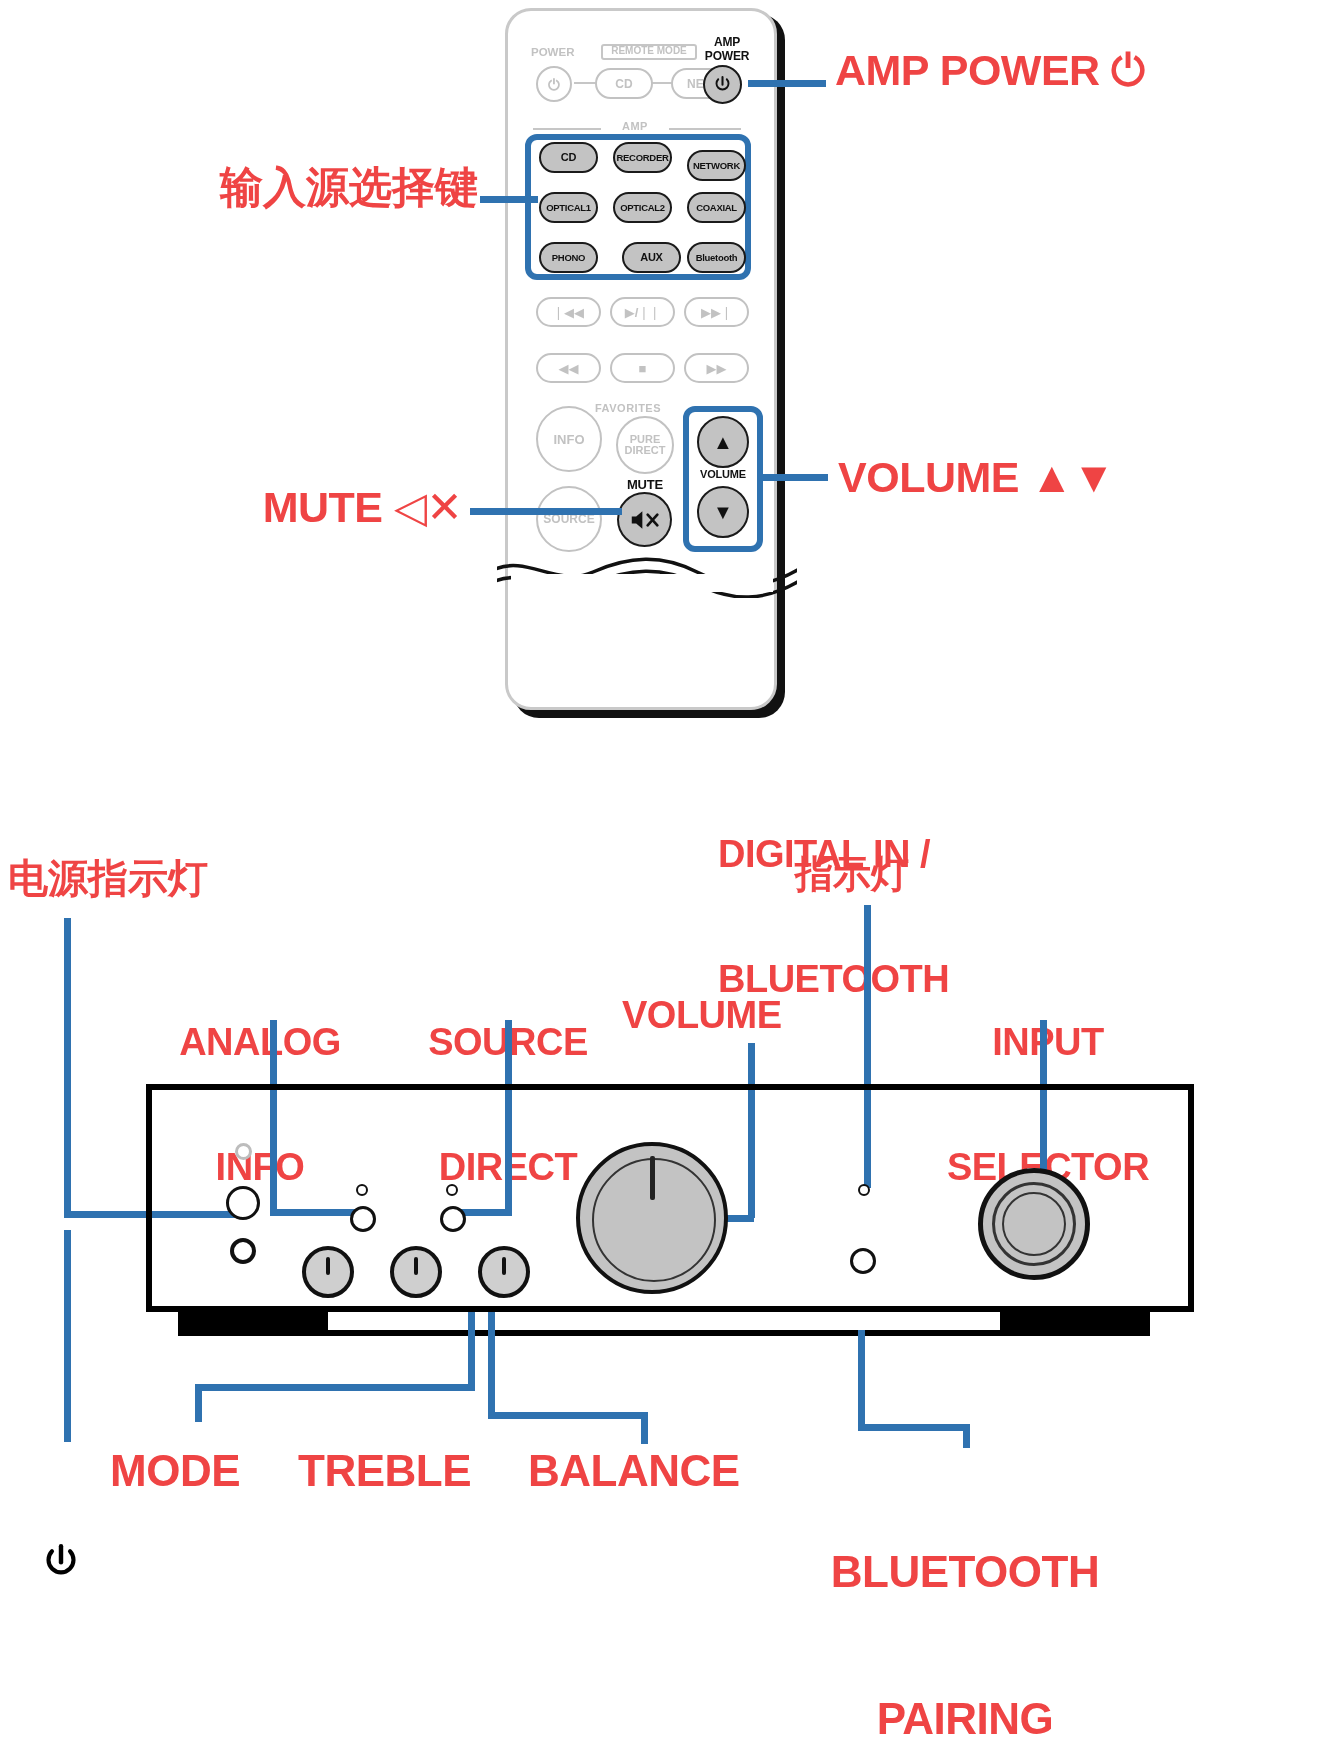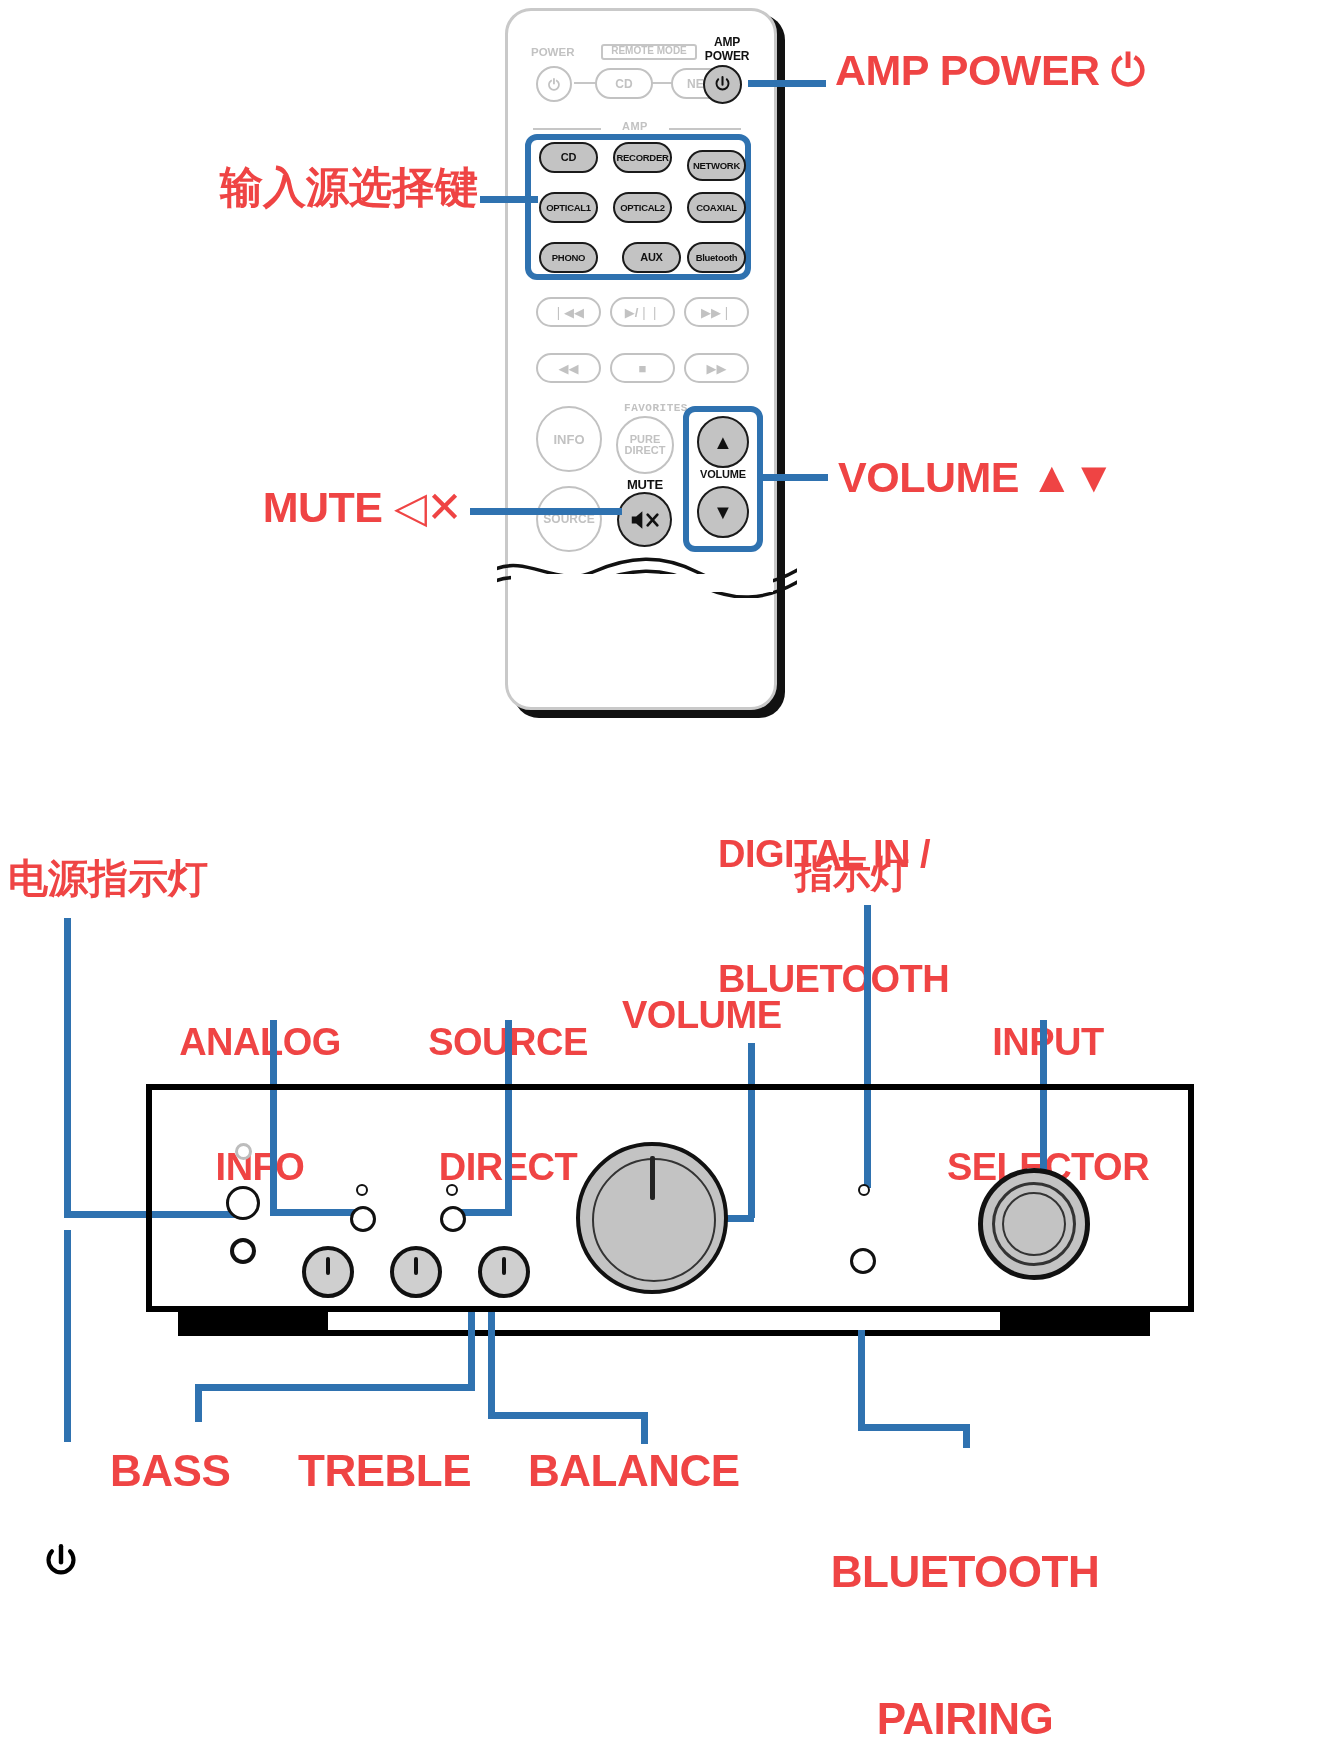--- a/index.html
+++ b/index.html
@@ -199,21 +199,21 @@
     <div class="btn ghost pill xport" style="left:31px;  top:289px;">❘◀◀</div>
     <div class="btn ghost pill xport" style="left:105px; top:289px;">▶/❘❘</div>
     <div class="btn ghost pill xport" style="left:179px; top:289px;">▶▶❘</div>
 
     <div class="btn ghost pill xport" style="left:31px;  top:345px;">◀◀</div>
     <div class="btn ghost pill xport" style="left:105px; top:345px;">■</div>
     <div class="btn ghost pill xport" style="left:179px; top:345px;">▶▶</div>
 
     <div class="btn ghost circ" style="left:31px; top:398px; width:66px; height:66px; font-size:13px;">INFO</div>
 
-    <div class="rm-section-cap" style="left:114px; top:394px; width:74px; text-align:center;font-family:Liberation Mono, monospace;">FAVORITES</div>
+    <div class="rm-section-cap" style="left:90px; top:394px; width:74px; text-align:left;">FAVORITES</div>
     <div class="btn ghost circ" style="left:111px; top:408px; width:58px; height:58px; flex-direction:column; font-size:11px;">
       <span>PURE</span>
       <span>DIRECT</span>
     </div>
 
     <div class="btn ghost circ" style="left:31px; top:478px; width:66px; height:66px; font-size:12px;">SOURCE</div>
 
     <div class="rm-label-top" style="left:106px; top:470px; width:68px; font-size:13px;">MUTE</div>
     <div class="btn solid circ" style="left:112px; top:484px; width:55px; height:55px;">
       <svg width="30" height="24" viewBox="0 0 34 26">
@@ -351,21 +351,21 @@
   <div class="lead h" style="left:858px; top:1424px; width:112px;"></div>
   <div class="lead v" style="left:963px; top:1424px; height:24px;"></div>
 
   <div class="label" style="left:42px; top:1448px; font-size:44px;">
     <svg width="38" height="44" viewBox="0 0 24 26" style="display:block;">
       <path d="M12 3 V13.2" stroke="#000" stroke-width="2.8" fill="none" stroke-linecap="round"></path>
       <path d="M6.3 6.2 a7.9 7.9 0 1 0 11.4 0" stroke="#000" stroke-width="2.6" fill="none" stroke-linecap="round"></path>
     </svg>
   </div>
 
-  <div class="label" style="left:110px; top:1448px; font-size:44px;">BASS</div>
+  <div class="label" style="left:110px; top:1448px; font-size:44px;">MODE</div>
 
   <div class="label" style="left:298px; top:1448px; font-size:44px;">TREBLE</div>
 
   <div class="label" style="left:528px; top:1448px; font-size:44px;">BALANCE</div>
 
   <div class="label center" style="left:800px; top:1448px; width:330px; font-size:44px; line-height:1.12;">
     <div>BLUETOOTH</div>
     <div>PAIRING</div>
   </div>
 

